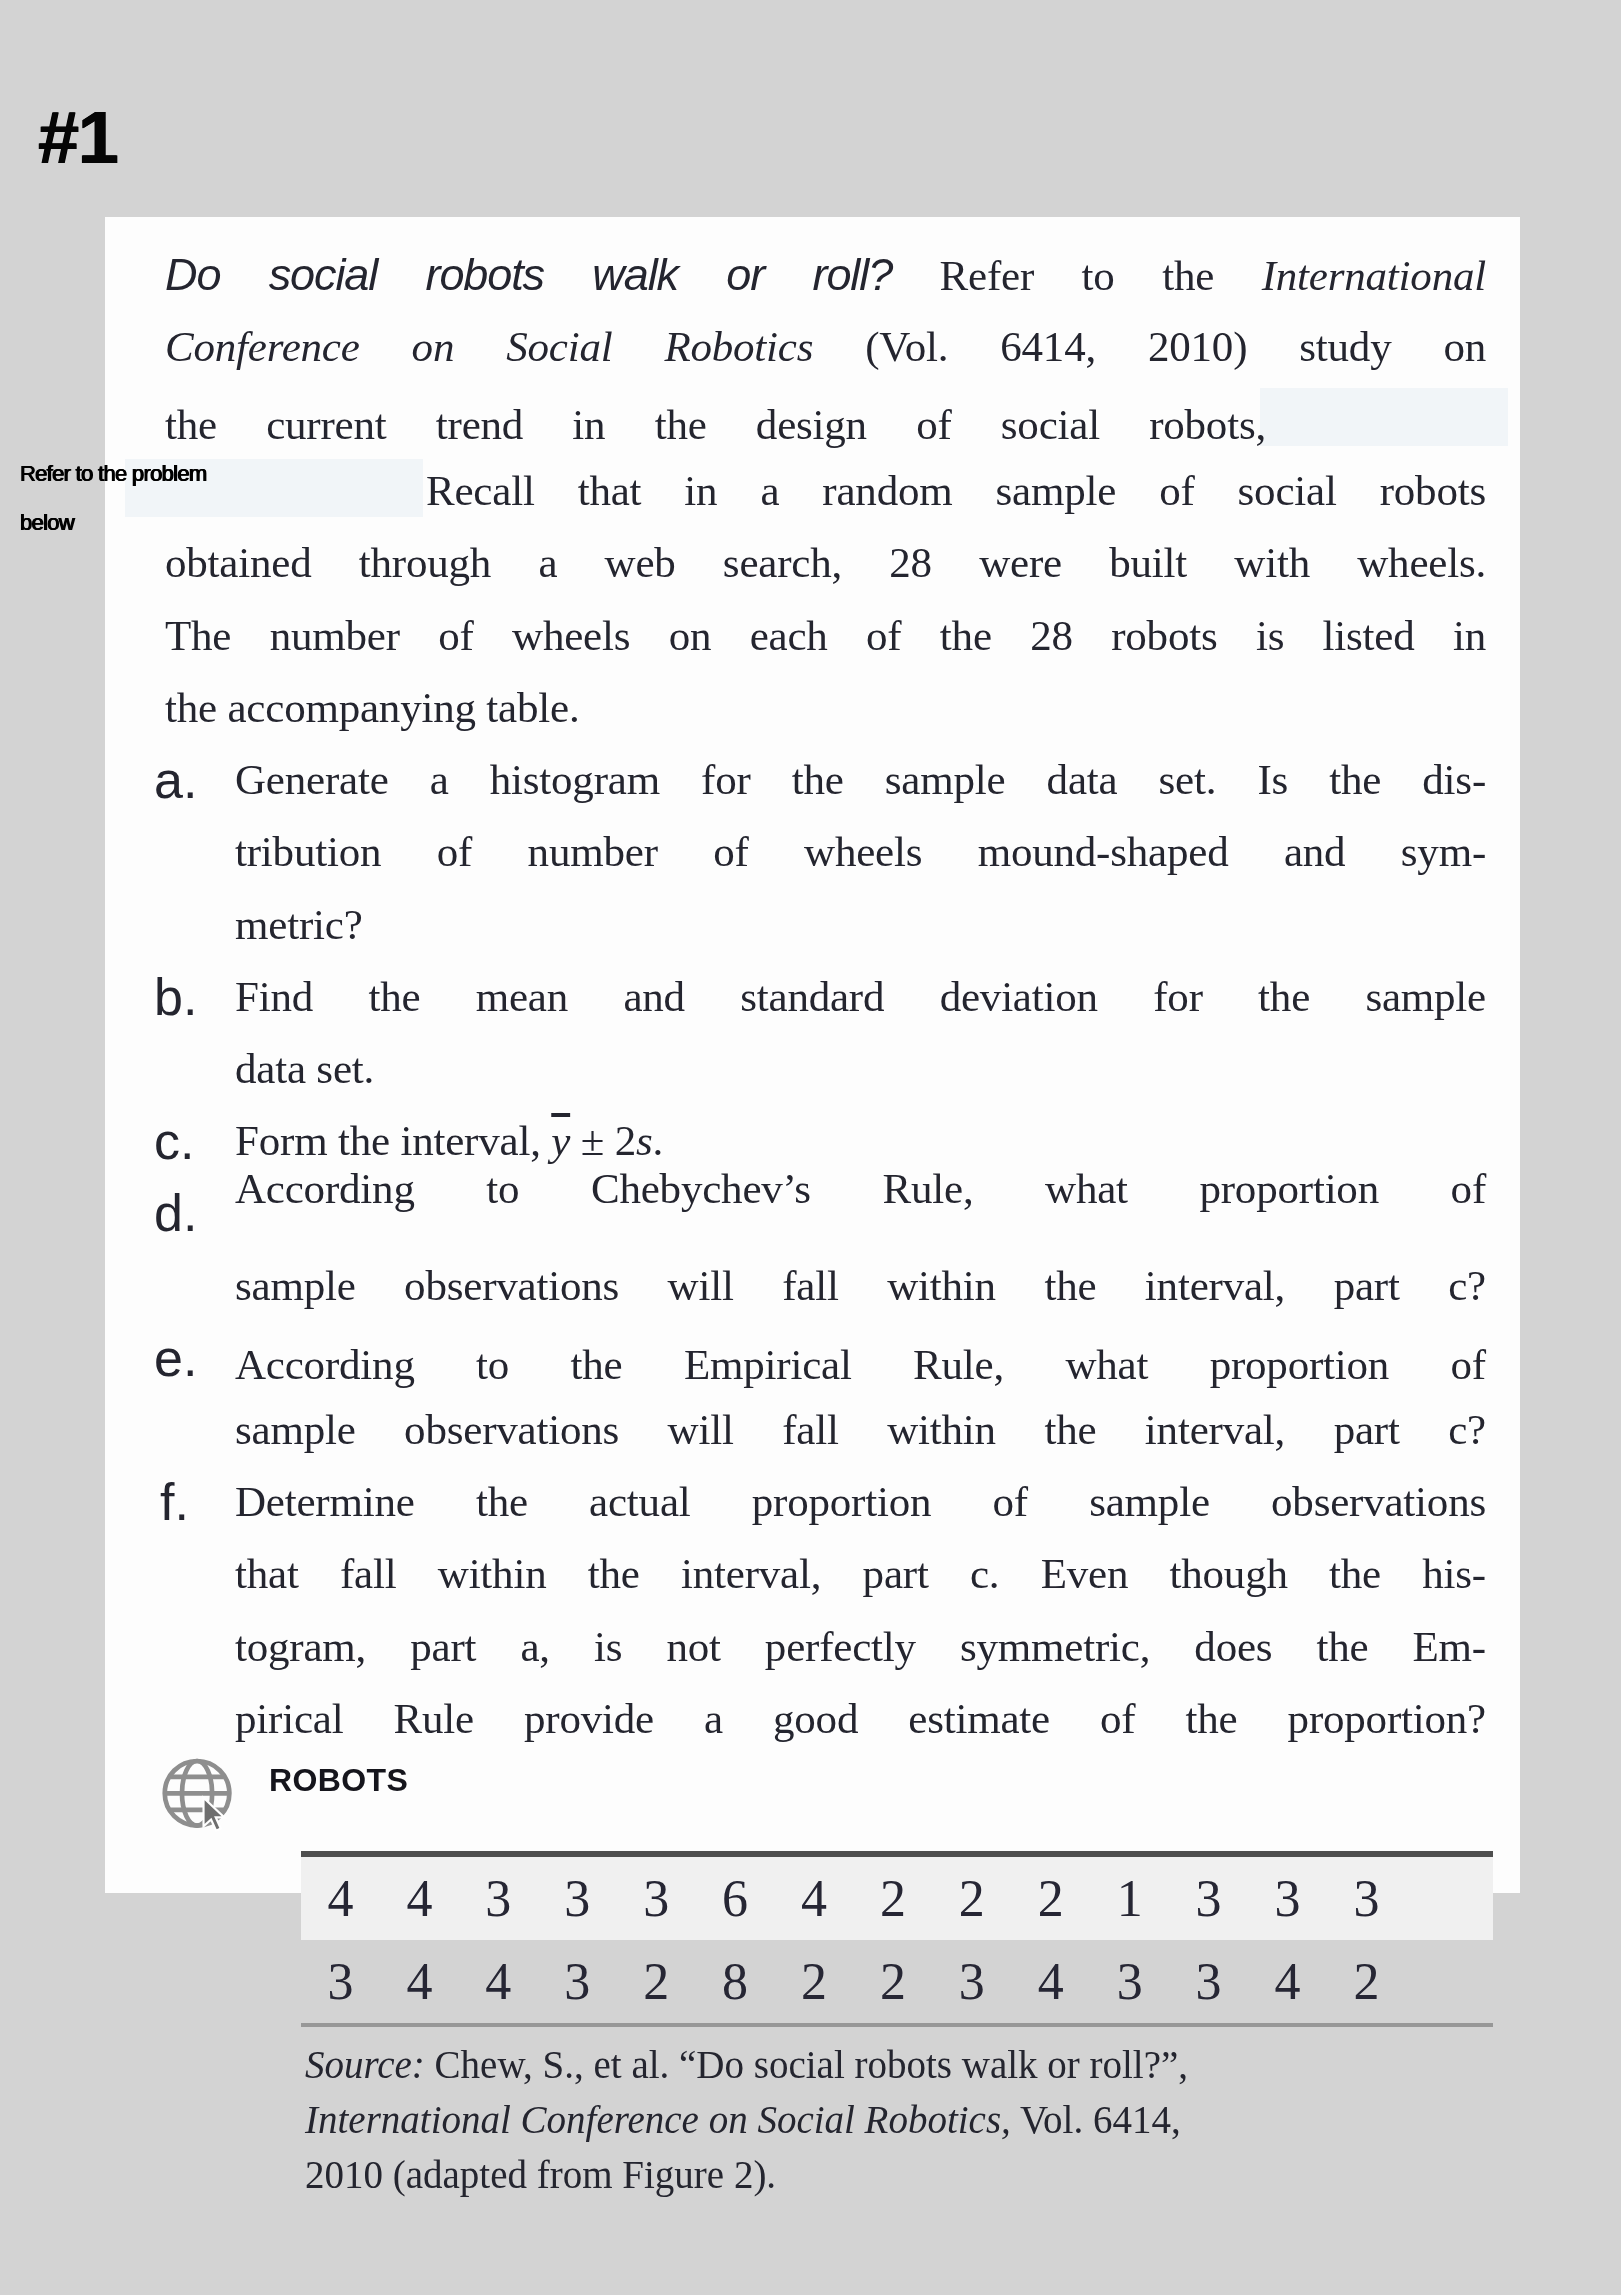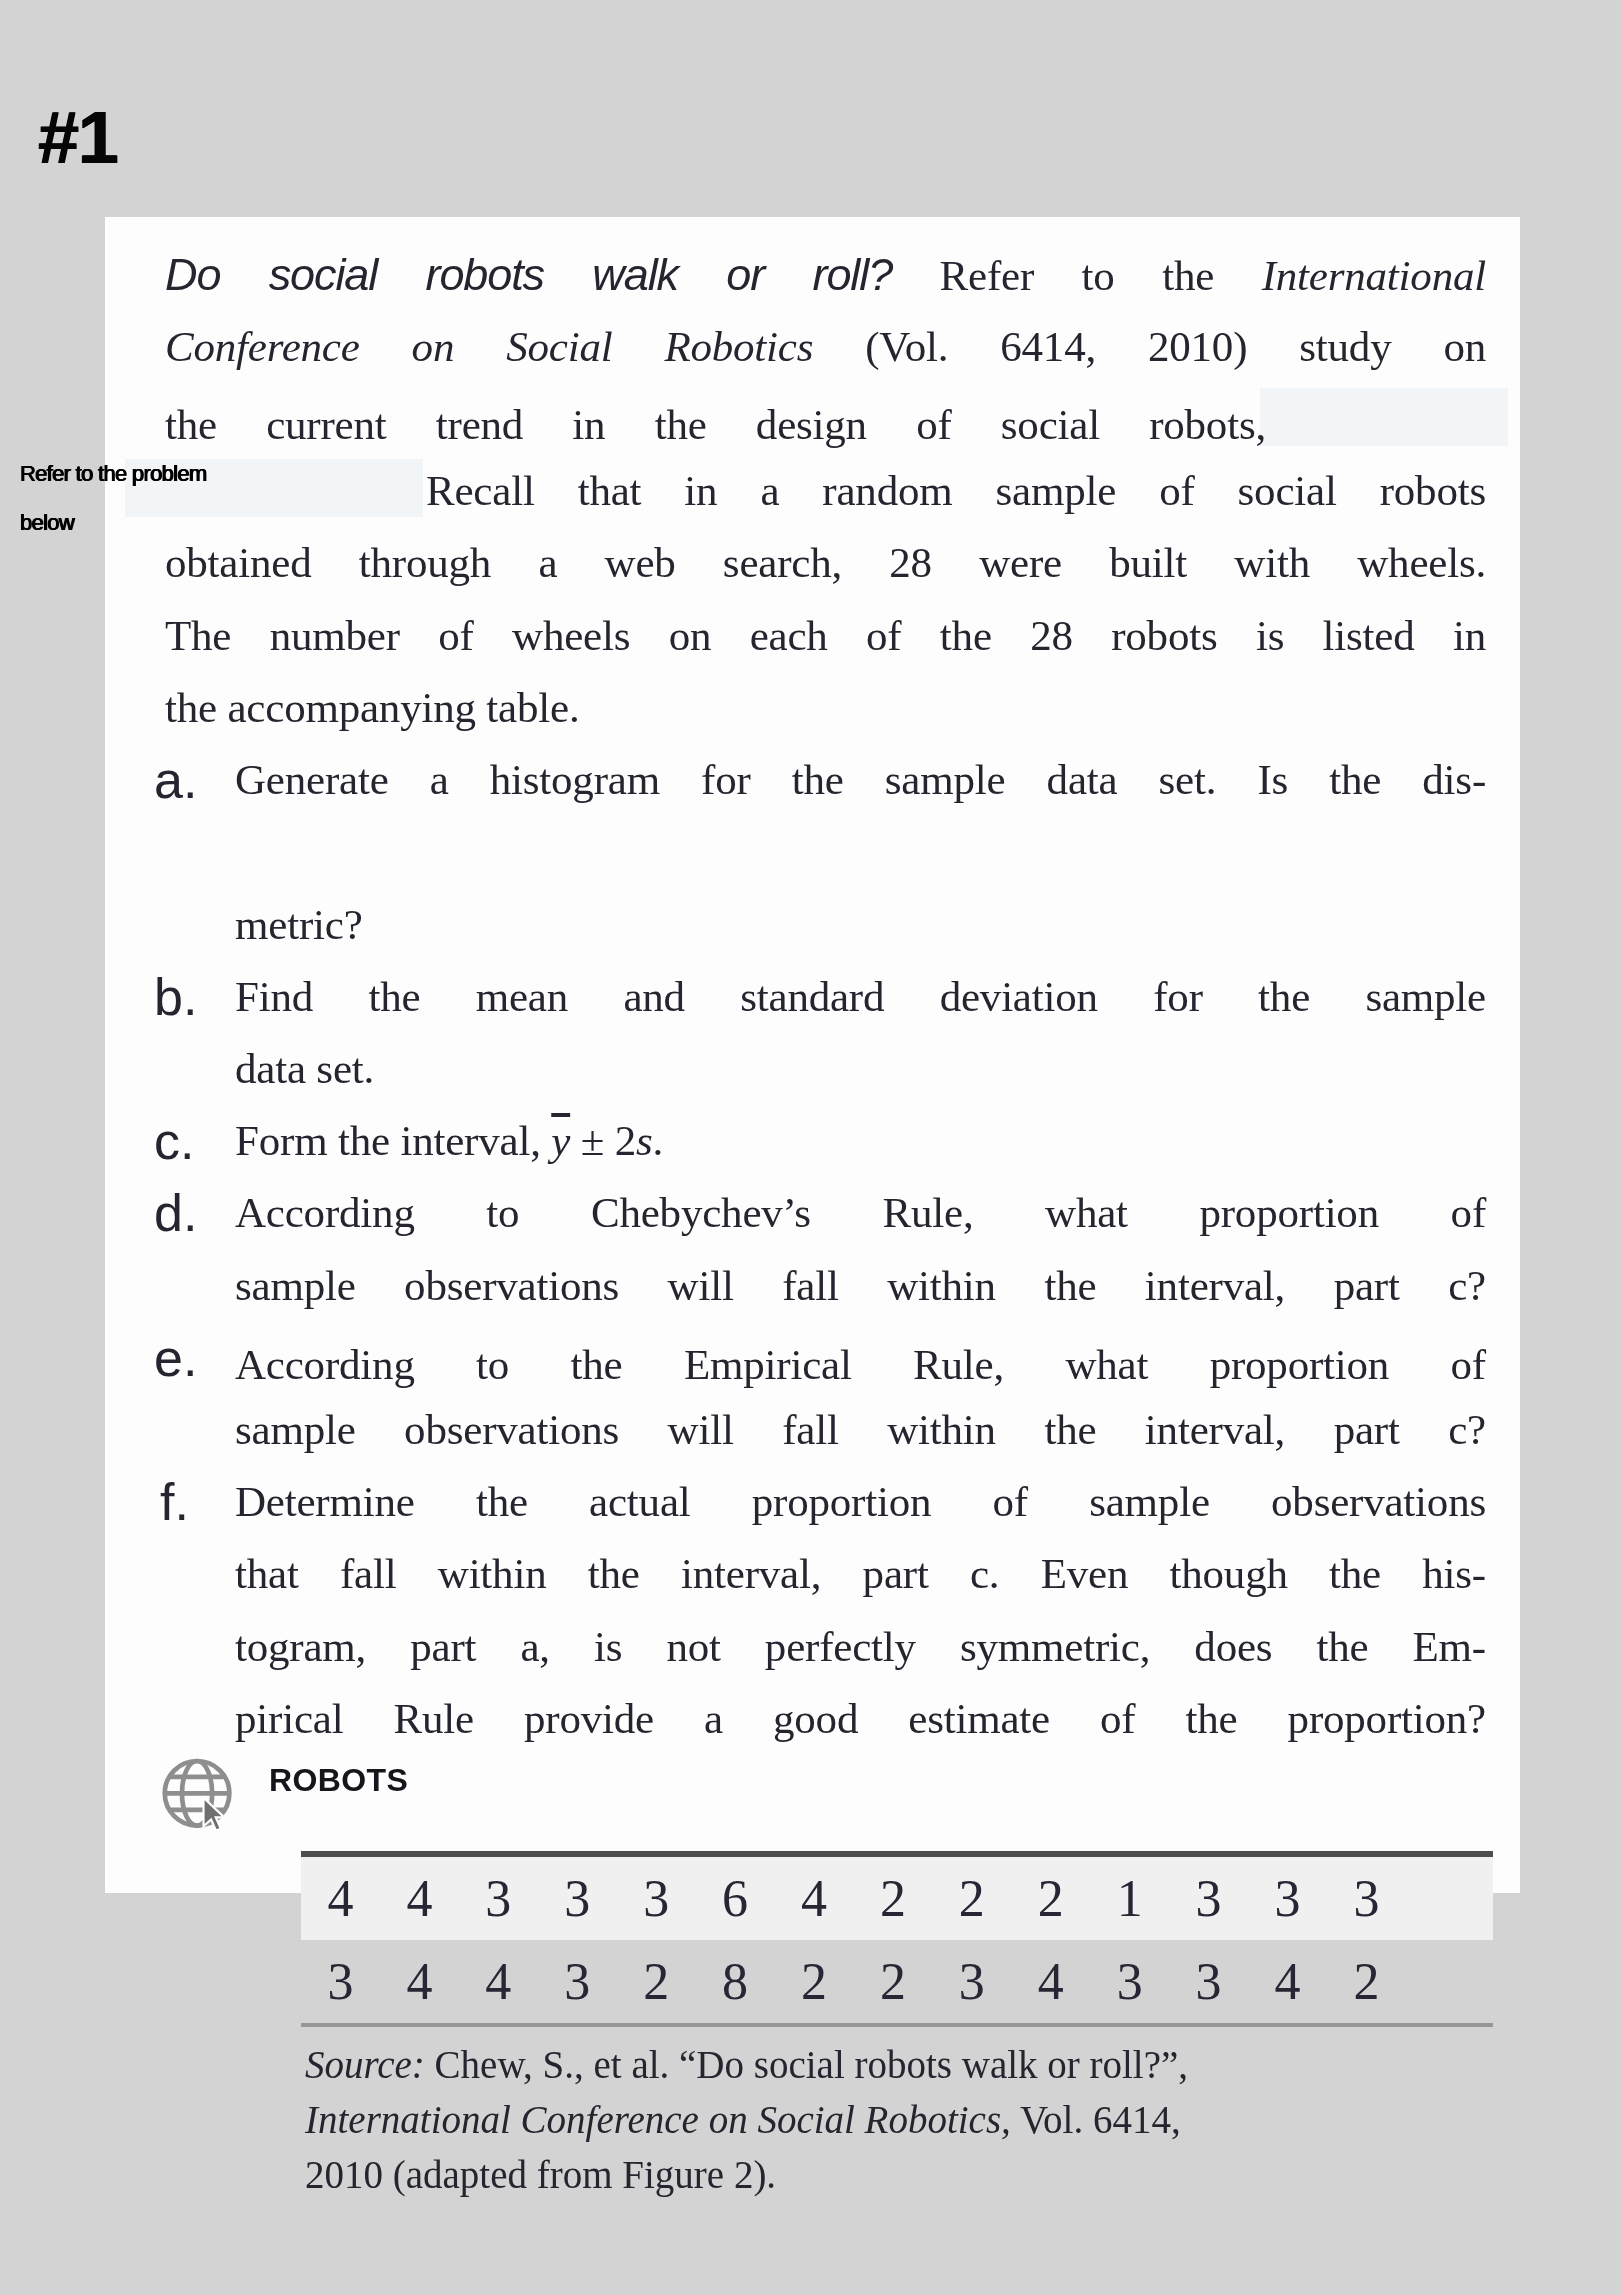--- a/index.html
+++ b/index.html
@@ -63,31 +63,32 @@
     <div class="tl just" style="top:21.7px"><span class="lead-q">Do social robots walk or roll?</span> <span>Refer to the</span> <span class="ital">International</span></div>
     <div class="tl just" style="top:94px"><span class="ital">Conference on Social Robotics</span> <span>(Vol. 6414, 2010) study on</span></div>
     <div class="tl just" style="top:172px;width:1101px">the current trend in the design of social robots,</div>
     <div class="tl just" style="top:238px;left:321px;width:1060px">Recall that in a random sample of social robots</div>
     <div class="tl just" style="top:310px">obtained through a web search, 28 were built with wheels.</div>
     <div class="tl just" style="top:383px">The number of wheels on each of the 28 robots is listed in</div>
     <div class="tl plain" style="top:455px">the accompanying table.</div>
 
     <div class="marker" style="top:527px">a.</div>
     <div class="tl just item-line" style="top:527px">Generate a histogram for the sample data set. Is the dis-</div>
+    <div class="tl just item-line" style="top:599px">tribution of number of wheels mound-shaped and sym-</div>
     <div class="tl plain item-line" style="top:672px">metric?</div>
 
     <div class="marker" style="top:744px">b.</div>
     <div class="tl just item-line" style="top:744px">Find the mean and standard deviation for the sample</div>
     <div class="tl plain item-line" style="top:816px">data set.</div>
 
     <div class="marker" style="top:888px">c.</div>
     <div class="tl plain item-line" style="top:888px"><span>Form the interval, </span><span class="math-y">y</span><span> ± 2</span><span class="ital">s</span><span>.</span></div>
 
     <div class="marker" style="top:960px">d.</div>
-    <div class="tl just item-line" style="top:960px">According to Chebychev’s Rule, what proportion of</div>
+    <div class="tl just item-line" style="top:936px">According to Chebychev’s Rule, what proportion of</div>
     <div class="tl just item-line" style="top:1033px">sample observations will fall within the interval, part c?</div>
 
     <div class="marker" style="top:1105px">e.</div>
     <div class="tl just item-line" style="top:1112px">According to the Empirical Rule, what proportion of</div>
     <div class="tl just item-line" style="top:1177px">sample observations will fall within the interval, part c?</div>
 
     <div class="marker" style="top:1249px;left:55px">f.</div>
     <div class="tl just item-line" style="top:1249px">Determine the actual proportion of sample observations</div>
     <div class="tl just item-line" style="top:1321px">that fall within the interval, part c. Even though the his-</div>
     <div class="tl just item-line" style="top:1394px">togram, part a, is not perfectly symmetric, does the Em-</div>

